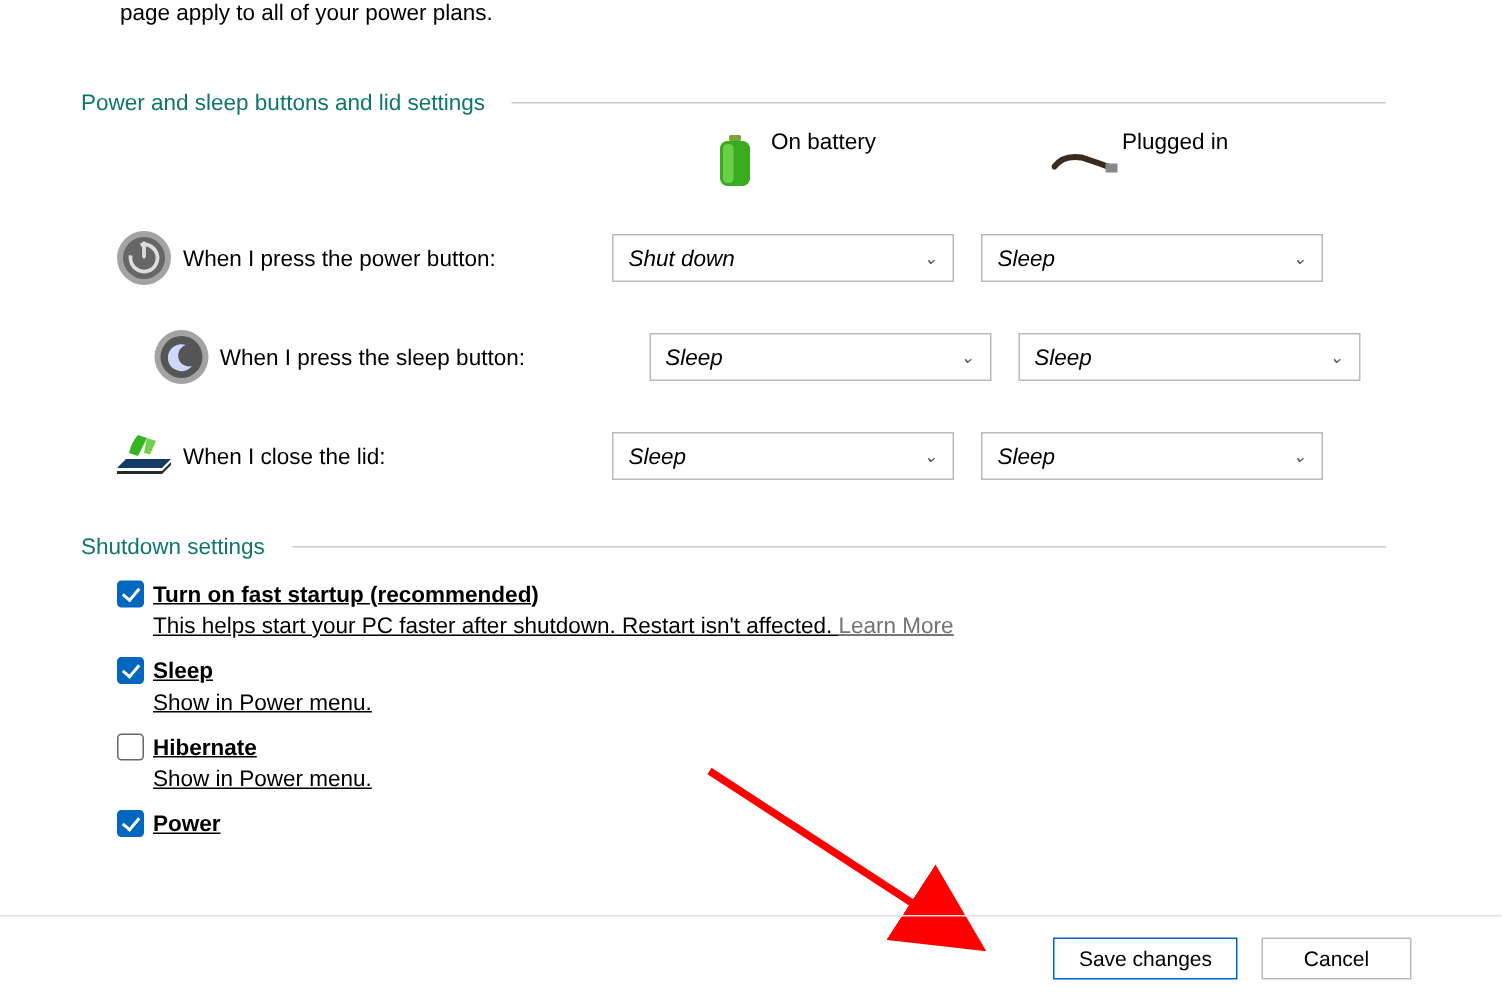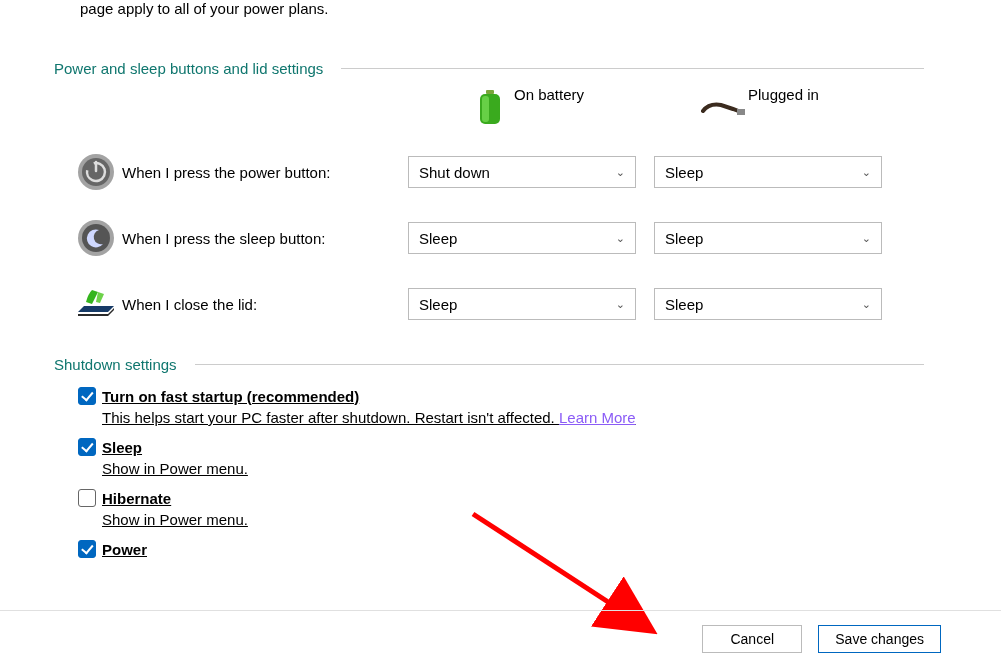--- a/index.html
+++ b/index.html
@@ -13,39 +13,39 @@
 
   
   .colhdr { position:absolute; top:86px; display:flex; align-items:flex-start; font-size:15px; }
   .colhdr.onbat   { left:466px; }
   .colhdr.plugged { left:700px; }
   .colhdr .icon { width:48px; height:44px; display:flex; align-items:center; justify-content:center; }
 
   
   .row { position:absolute; left:74px; right:70px; display:flex; align-items:center; height:36px; }
   .row.r1 { top:154px; }
-  .row.r2 { top:220px; }
+  .row.r2 { top:220px;justify-content:center; }
   .row.r3 { top:286px; }
   .row .row-icon { width:44px; height:44px; display:flex; align-items:center; justify-content:center; }
   .row .row-label { width:290px; font-size:15px; padding-left:4px; }
-  .sel { width:228px; height:32px; border:1px solid #bbb; display:flex; align-items:center; padding:0 10px; font-size:15px; background:#fff; cursor:default; position:relative; }
+  .sel { width:228px; height:32px; border:1px solid #bbb; display:flex; align-items:center; padding:0 10px; font-size:15px; background:#fff; cursor:default; position:relative;font-style:italic; }
   .sel + .sel { margin-left:18px; }
   .sel .val { flex:1; }
   .sel .caret { font-size:11px; color:#555; }
 
   
   .slist { position:absolute; left:78px; top:387px; font-size:15px;text-decoration:underline; }
   .slist .item { margin-bottom:12px; }
   .slist .hdr { display:flex; align-items:center; }
   .slist .chk { width:18px; height:18px; border:1.5px solid #666; border-radius:3px; margin-right:6px; display:flex; align-items:center; justify-content:center; }
   .slist .chk.on { background:#0067c0; border-color:#0067c0; }
   .slist .chk.on:after { content:""; width:5px; height:9px; border:solid #fff; border-width:0 2px 2px 0; transform:rotate(40deg) translate(-1px,-1px); }
   .slist .title { font-weight:bold; }
   .slist .desc { margin-left:24px; margin-top:4px; font-weight:normal; }
-  a.link { color:#8b5cf6; text-decoration:underline; cursor:pointer; }
+  a.link { color:#737373; text-decoration:underline; cursor:pointer; }
 
   
   .arrow-svg { position:absolute; left:467px; top:508px; width:200px; height:145px; pointer-events:none; }
 
   
   .footer { position:absolute; left:0; right:0; top:610px; border-top:1px solid #e0e0e0; height:57px; display:flex; align-items:center; justify-content:flex-end; padding-right:60px; gap:16px; }
   .btn { height:28px; min-width:100px; padding:0 16px; font-size:14px; border:1px solid #bbb; background:#fff; display:flex; align-items:center; justify-content:center; cursor:default; }
   .btn.primary { border-color:#0067c0; }
 </style>
 </head>
@@ -178,17 +178,17 @@
 <svg class="arrow-svg" viewBox="0 0 200 145">
   <defs>
     <marker id="ah" markerWidth="12" markerHeight="12" refX="9" refY="6" orient="auto">
       <path d="M0 0 L12 6 L0 12 Z" fill="#ff0000"></path>
     </marker>
   </defs>
   <line x1="6" y1="6" x2="178" y2="118" stroke="#ff0000" stroke-width="5" marker-end="url(#ah)"></line>
 </svg>
 
 <div class="footer">
+  <div class="btn primary">Save changes</div>
   <div class="btn">Cancel</div>
-  <div class="btn primary">Save changes</div>
 </div>
 
 </div>
 
 </body></html>

